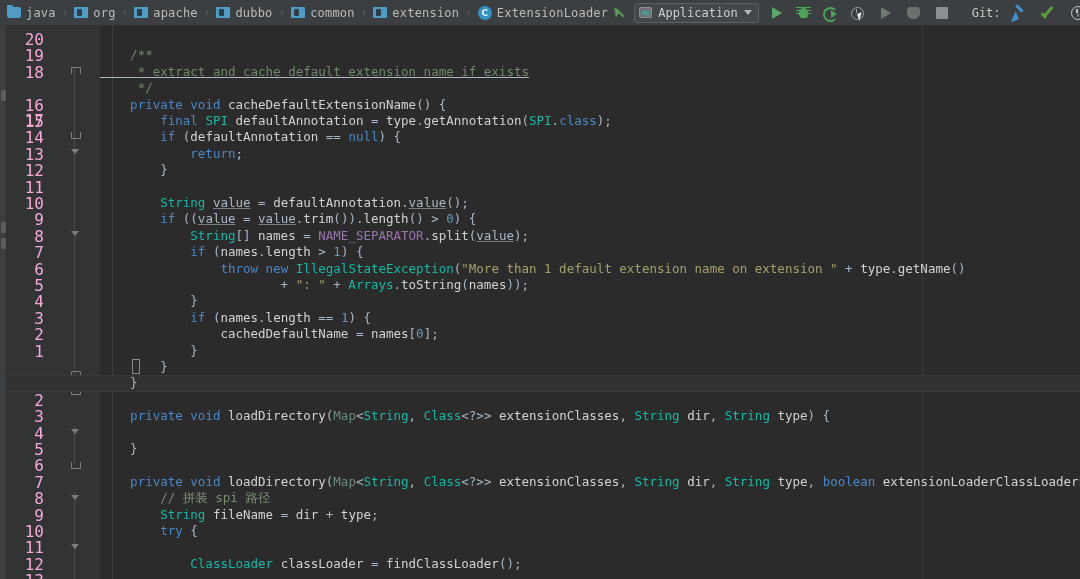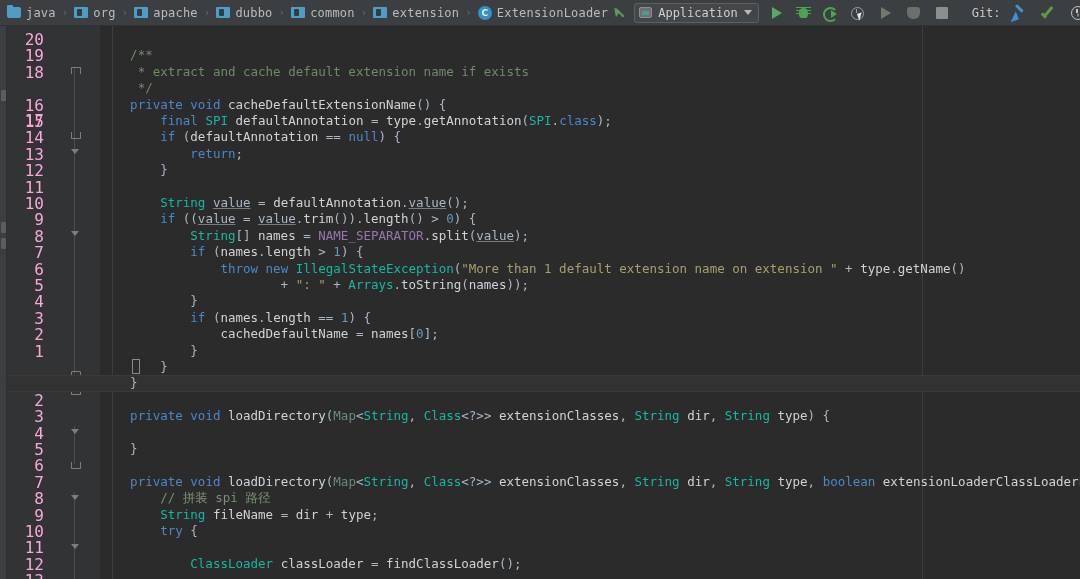--- a/index.html
+++ b/index.html
@@ -426,21 +426,21 @@
       <div class="lnum" style="top: 530.8px;">12</div>
       <div class="lnum" style="top: 547.2px;">13</div>
     </div>
 
   <div id="code">
     <div id="indent-guide"></div>
     <div id="right-margin"></div>
     <div class="cur-line-hl" style="top:349px"></div>
   <div class="line" style="top: 5px;"></div>
       <div class="line" style="top: 21.4px;">    <span class="cmt">/**</span></div>
-      <div class="line" style="top: 37.8px;">     <span class="cmt">* extract and cache default extension name if exists</span></div>
+      <div class="line" style="top: 37.8px; text-decoration: underline;">     <span class="cmt">* extract and cache default extension name if exists</span></div>
       <div class="line" style="top: 54.2px;">     <span class="cmt">*/</span></div>
       <div class="line" style="top: 70.6px;">    <span class="kwb">private</span> <span class="kwb">void</span> <span class="pln">cacheDefaultExtensionName</span>() {</div>
       <div class="line" style="top: 87px;">        <span class="kwb">final</span> <span class="cls">SPI</span> <span class="pln">defaultAnnotation</span> = <span class="pln">type</span>.<span class="pln">getAnnotation</span>(<span class="cls">SPI</span>.<span class="kwb">class</span>);</div>
       <div class="line" style="top: 103.4px;">        <span class="kwb">if</span> (<span class="pln">defaultAnnotation</span> == <span class="kwb">null</span>) {</div>
       <div class="line" style="top: 119.8px;">            <span class="kwb">return</span>;</div>
       <div class="line" style="top: 136.2px;">        }</div>
       <div class="line" style="top: 152.6px;"></div>
       <div class="line" style="top: 169px;">        <span class="cls">String</span> <span class="und">value</span> = <span class="pln">defaultAnnotation</span>.<span class="und">value</span>();</div>
       <div class="line" style="top: 185.4px;">        <span class="kwb">if</span> ((<span class="und">value</span> = <span class="und">value</span>.<span class="pln">trim</span>()).<span class="pln">length</span>() &gt; <span class="num">0</span>) {</div>
       <div class="line" style="top: 201.8px;">            <span class="cls">String</span>[] <span class="pln">names</span> = <span class="fld">NAME_SEPARATOR</span>.<span class="pln">split</span>(<span class="und">value</span>);</div>

